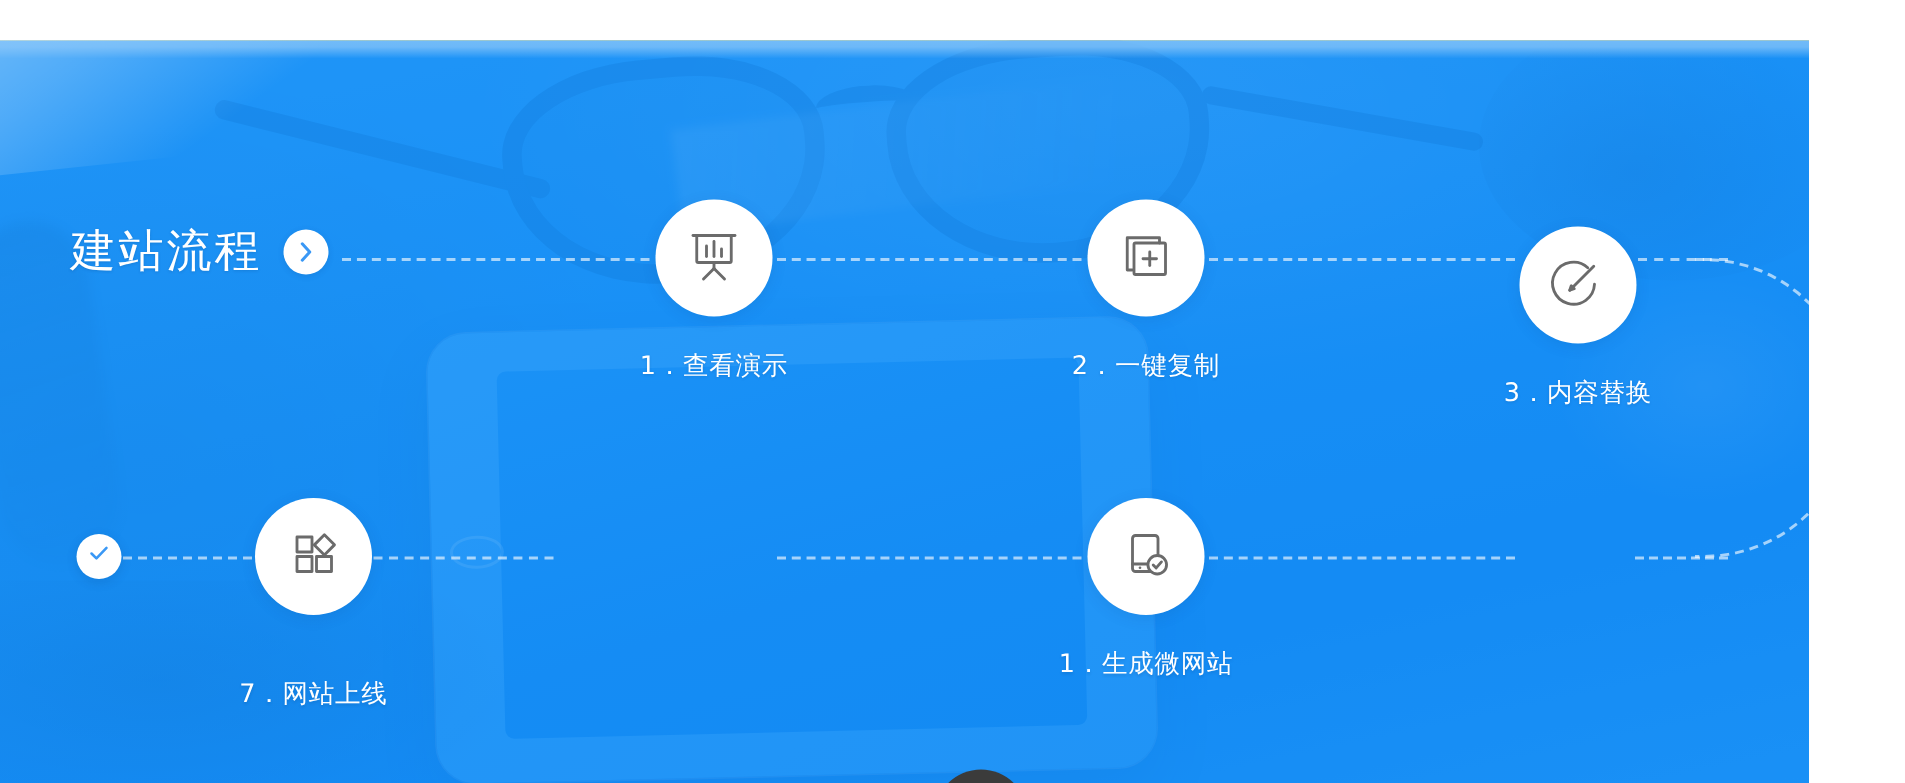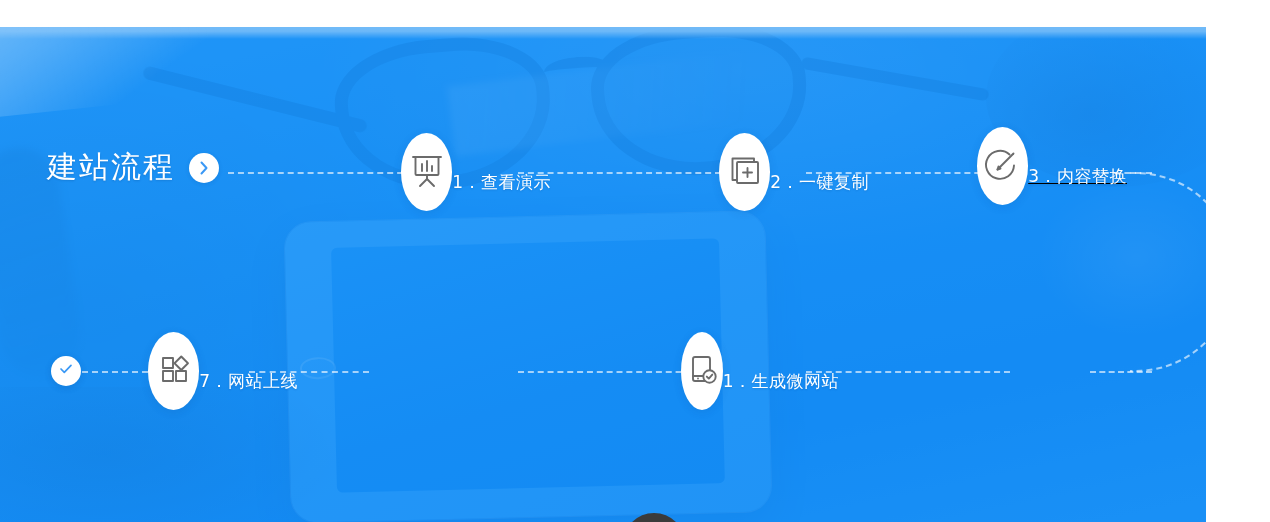--- a/index.html
+++ b/index.html
@@ -119,21 +119,21 @@
     font-family:"DejaVu Sans","Liberation Sans",sans-serif;
   }
   .mini-circle {
     width:30px; height:30px; border-radius:50%; background:#fff;
     display:flex; align-items:center; justify-content:center; flex:0 0 auto;
     box-shadow:0 1px 4px rgba(0,50,110,.13);
   }
 
   
   .step {
-    position:absolute; width:150px; display:flex; flex-direction:row; align-items:center;justify-content:flex-end;
+    position:absolute; width:150px; display:flex; flex-direction:column; align-items:center;
   }
   .step-circle {
     width:78px; height:78px; border-radius:50%; background:#ffffff;
     display:flex; align-items:center; justify-content:center;
     box-shadow:0 2px 10px rgba(0,50,110,.10);
   }
   .step-label {
     margin-top:21px; font-size:17px; color:#ffffff; white-space:nowrap;
     letter-spacing:.5px;
     font-family:"DejaVu Sans","Liberation Sans",sans-serif;
@@ -236,37 +236,37 @@
             <path d="M16 22 V15"></path>
             <path d="M21 22 V12"></path>
             <path d="M26 22 V17"></path>
           </g>
         </svg>
       </span>
     </div>
     <div class="step-label">1．查看演示</div>
   </div>
 
-  <div class="step" style="left:719px; top:106px;">
+  <div class="step" style="left:689px; top:106px;">
     <div class="step-circle">
       <span>
         <svg width="42" height="42" viewBox="0 0 42 42" aria-hidden="true">
           <g fill="none" stroke="#6b6b6b" stroke-width="1.9" stroke-linecap="round" stroke-linejoin="round">
             <path d="M12 31 H8.5 V9.5 H30 V13"></path>
             <rect x="13" y="13" width="21" height="21" rx="1"></rect>
             <path d="M23.5 19 V28"></path>
             <path d="M19 23.5 H28"></path>
           </g>
         </svg>
       </span>
     </div>
     <div class="step-label">2．一键复制</div>
   </div>
 
-  <div class="step" style="left:977px; top:100px;text-decoration:underline;">
+  <div class="step" style="left:977px; top:124px;">
     <div class="step-circle">
       <span>
         <svg width="44" height="44" viewBox="0 0 44 44" aria-hidden="true">
           <g fill="none" stroke="#6b6b6b" stroke-width="1.9" stroke-linecap="round" stroke-linejoin="round">
             <path d="M28.5 12.5 A14 14 0 1 0 33 23.5"></path>
             <path d="M16.5 27.5 L32.5 11.5"></path>
             <path d="M16.5 27.5 L19.5 26.5 L17.5 24.5 Z"></path>
           </g>
         </svg>
       </span>
@@ -286,21 +286,21 @@
             <circle cx="28.5" cy="28.5" r="6.2" fill="#ffffff"></circle>
             <path d="M25.8 28.6 L27.8 30.6 L31.3 26.6"></path>
           </g>
         </svg>
       </span>
     </div>
     <div class="step-label">1．生成微网站</div>
   </div>
 
 
-  <div class="step" style="left:148px; top:305px;">
+  <div class="step" style="left:134px; top:305px;gap:20px;">
     <div class="step-circle">
       <span>
         <svg width="42" height="42" viewBox="0 0 42 42" aria-hidden="true">
           <g fill="none" stroke="#6b6b6b" stroke-width="1.9" stroke-linejoin="round">
             <rect x="10" y="10" width="10" height="10"></rect>
             <rect x="10" y="23" width="10" height="10"></rect>
             <rect x="23" y="23" width="10" height="10"></rect>
             <rect x="23.5" y="10.5" width="9.5" height="9.5" transform="rotate(45 28.25 15.25)"></rect>
           </g>
         </svg>

